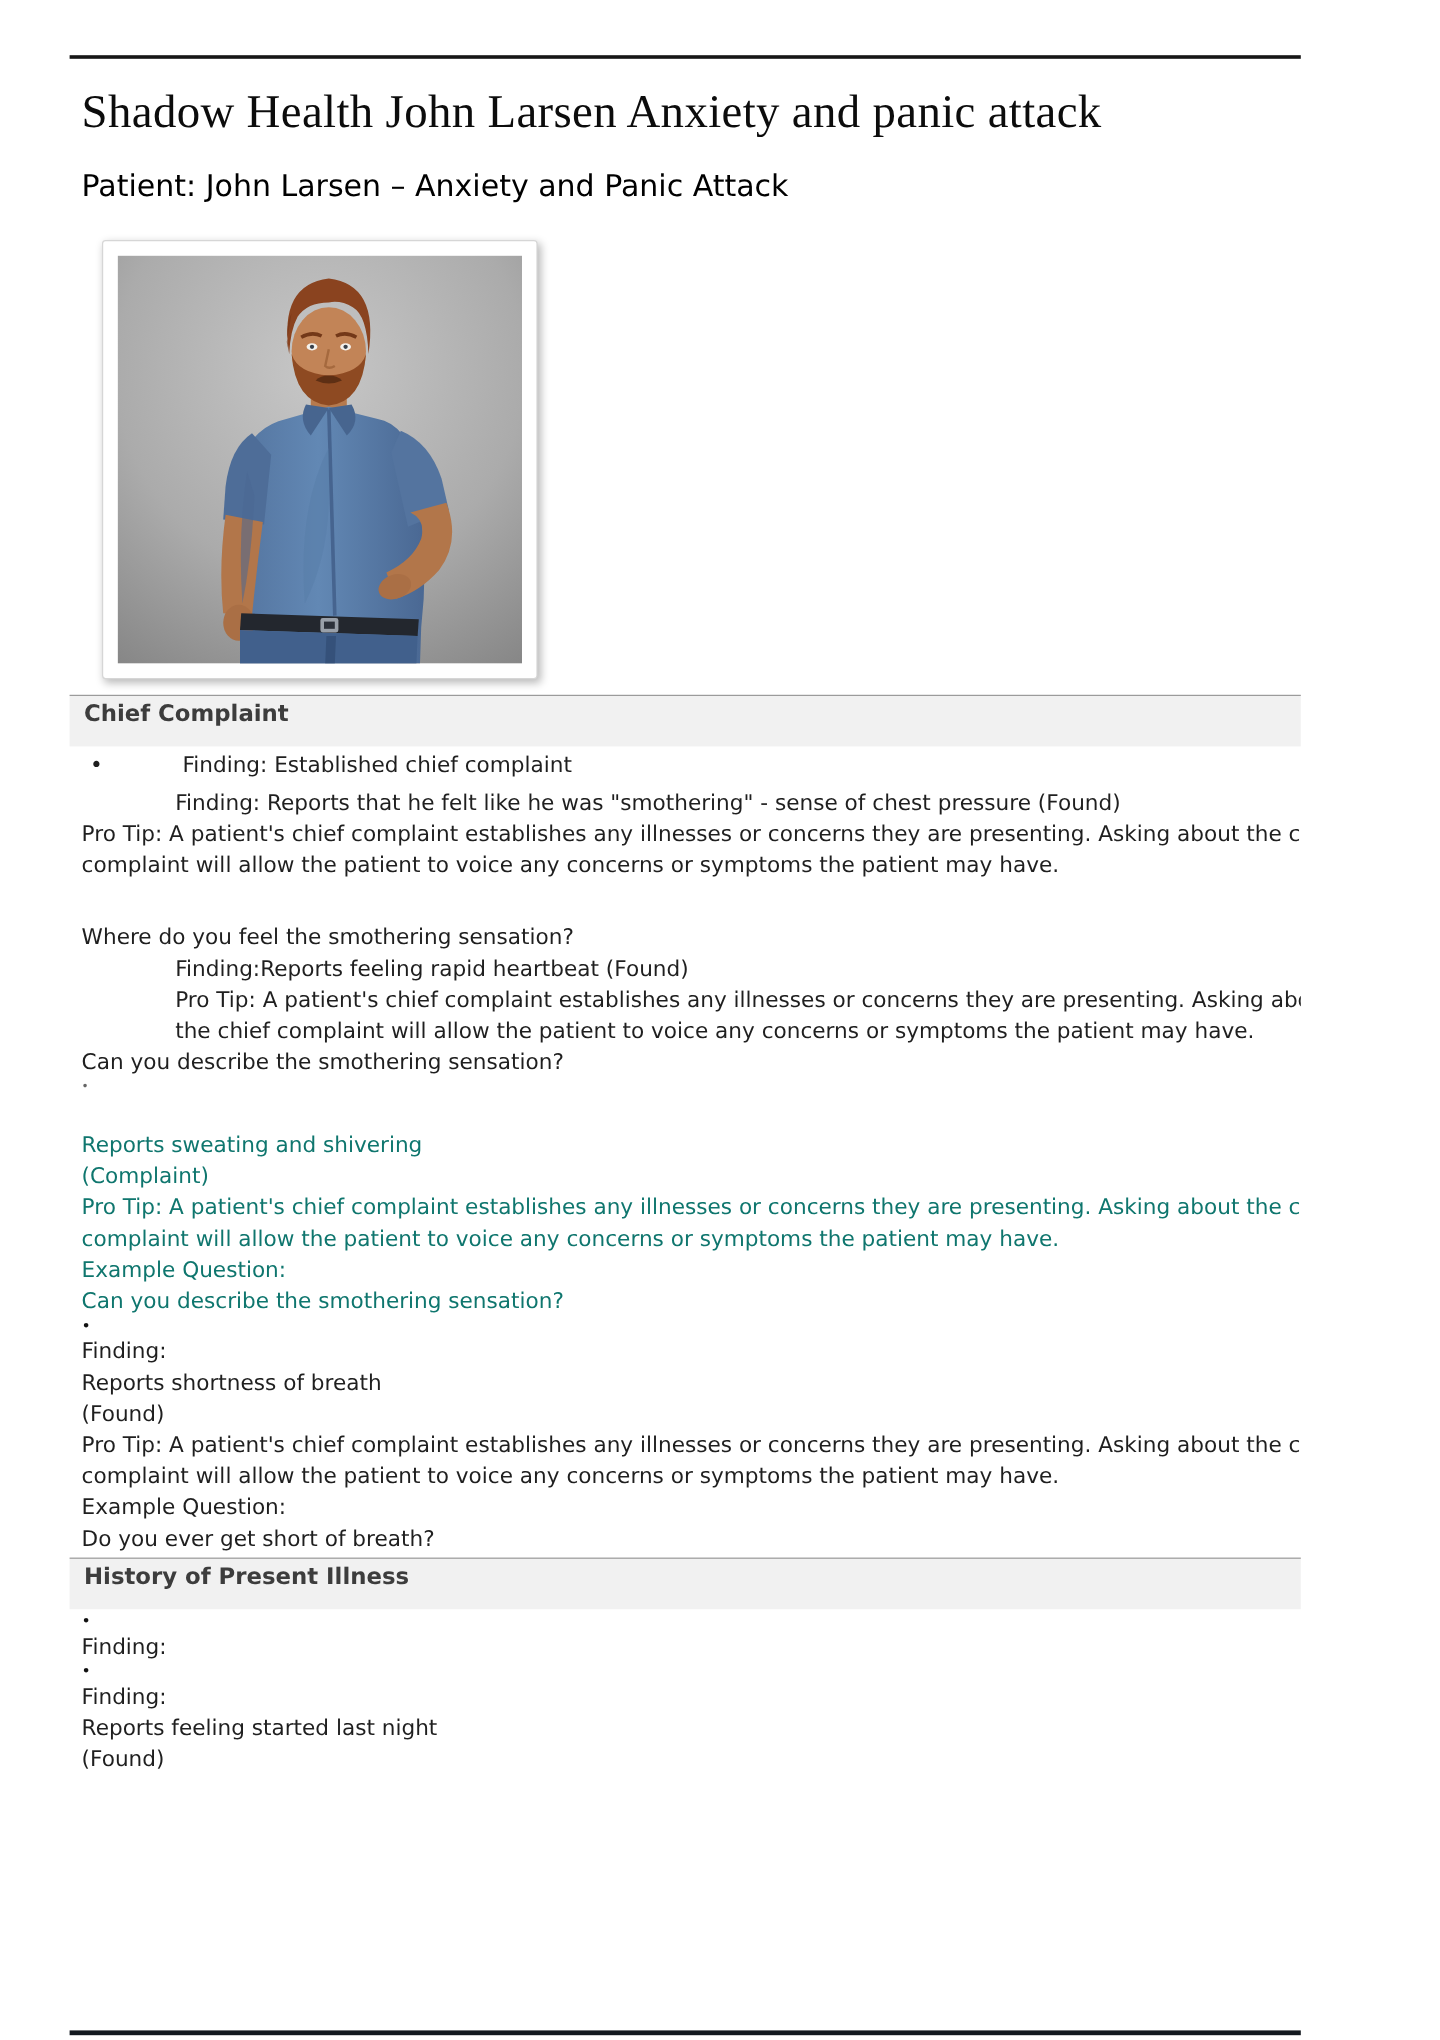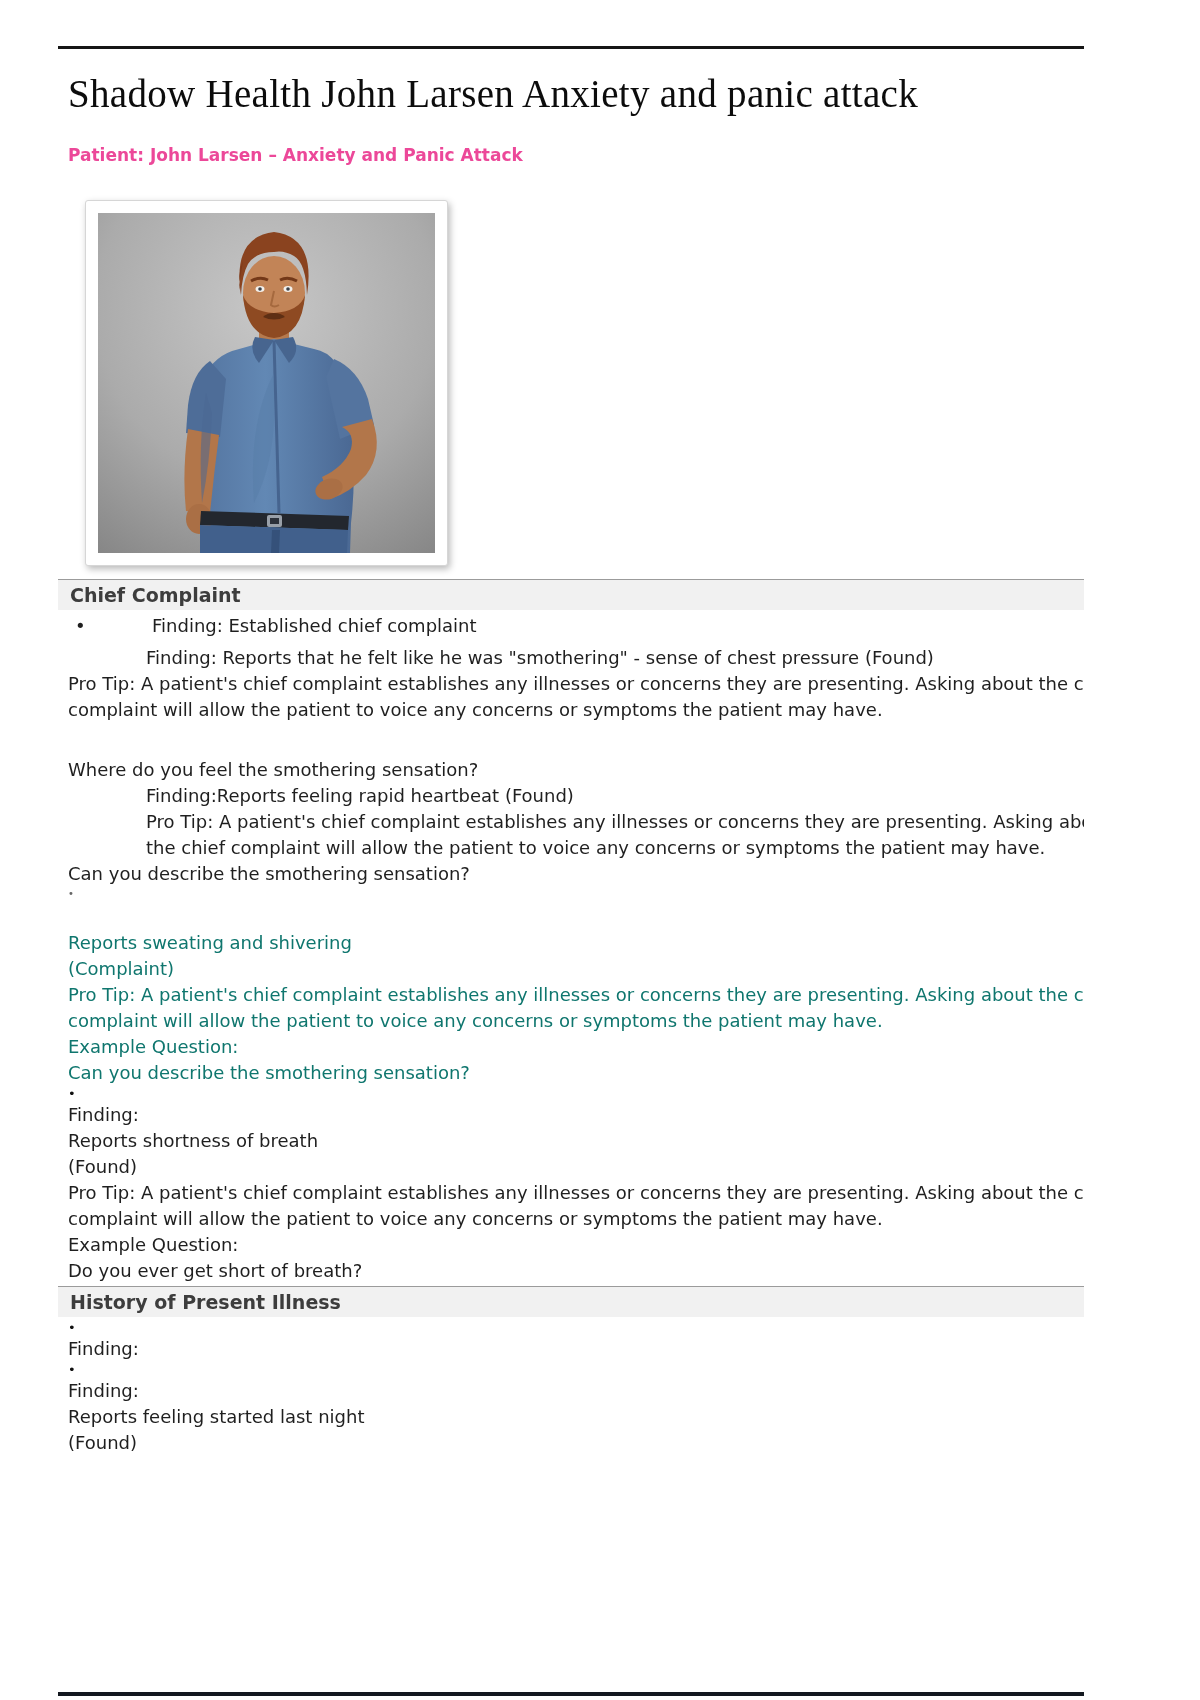--- a/index.html
+++ b/index.html
@@ -9,31 +9,31 @@
     overflow:hidden;
   }
   .rule-top { position:absolute; left:58px; width:1085px; top:46px; height:3px; background:#161616; }
   .rule-bottom { position:absolute; left:58px; width:1085px; top:1692px; height:4px; background:#13181f; }
   .content { position:absolute; left:58px; top:49px; width:1085px; }
 
   .title {
     font-family:"Liberation Serif","DejaVu Serif",serif; font-weight:400;
     font-size:39px; line-height:46px; color:#0c0c0c; margin:22px 10px 0 10px; letter-spacing:0.3px;
   }
-  .subtitle { font-size:17px; font-weight:700; color:#ec4899; margin:26px 10px 0 10px; line-height:24px; }
+  .subtitle { font-size:25px; font-weight:400; color:#000000; margin:26px 10px 0 10px; line-height:24px; }
 
   .avatar-frame {
     display:inline-block; margin:33px 0 0 27px; padding:12px; background:#ffffff;
     border:1px solid #d6d6d6; border-radius:3px; box-shadow:2px 3px 7px rgba(0,0,0,0.28);
     line-height:0;
   }
 
   .section-header {
     margin-top:13px; background:#f1f1f1; border-top:1px solid #9b9b9b;
-    padding:4px 0 4px 12px; height:22px; line-height:22px;
+    padding:4px 0 16px 12px; height:22px; line-height:22px;
     font-size:19px; font-weight:700; color:#3d3d3d;
   }
   .section-header.second { margin-top:2px; }
 
   .t { font-size:18px; line-height:26px; margin-left:10px; margin-right:10px; color:#1f1f1f; }
   .ind { padding-left:78px; }
   .gray { color:#0f766e; }
   .gap18 { margin-top:6px; }
   .gap21 { margin-top:34px; }
   .gap29 { margin-top:29px; }

